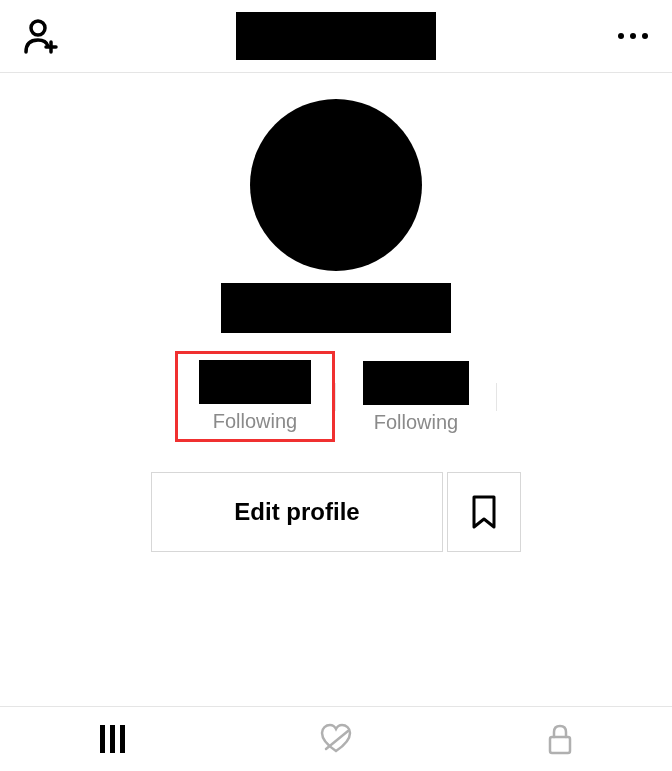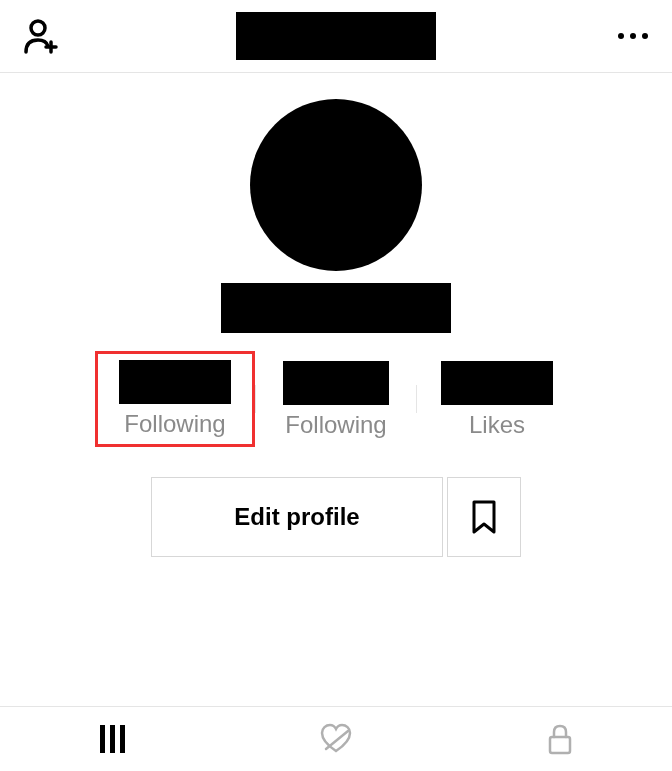--- a/index.html
+++ b/index.html
@@ -61,21 +61,21 @@
     }
     .stat-redacted-1, .stat-redacted-2, .stat-redacted-3 {
       height: 44px;
       background: #000;
     }
     .stat-redacted-1 { width: 112px; }
     .stat-redacted-2 { width: 106px; }
     .stat-redacted-3 { width: 112px; }
     .stat-label {
       color: #8a8a8a;
-      font-size: 24px;
+      font-size: 20px;
       margin-top: 6px;
     }
     .stat-highlighted {
       border: 3px solid #f03030;
       padding: 6px 12px;
     }
     .divider {
       width: 1px;
       height: 28px;
       background: #e5e5e5;
@@ -164,24 +164,20 @@
     <div class="stat stat-highlighted">
       <div class="stat-redacted-1"></div>
       <div class="stat-label">Following</div>
     </div>
     <div class="divider"></div>
     <div class="stat">
       <div class="stat-redacted-2"></div>
       <div class="stat-label">Following</div>
     </div>
     <div class="divider"></div>
-    <div class="stat">
-      <div class="stat-redacted-3"></div>
-      <div class="stat-label">Likes</div>
-    </div>
   </div>
 
   <div class="actions">
     <div class="edit-btn">
       <span>Edit profile</span>
     </div>
     <div class="bookmark-btn">
       <span>
         <svg width="28" height="36" viewBox="0 0 28 36" fill="none" stroke="#000" stroke-width="3" stroke-linejoin="round">
           <path d="M 4 3 L 24 3 L 24 33 L 14 25 L 4 33 Z"></path>

